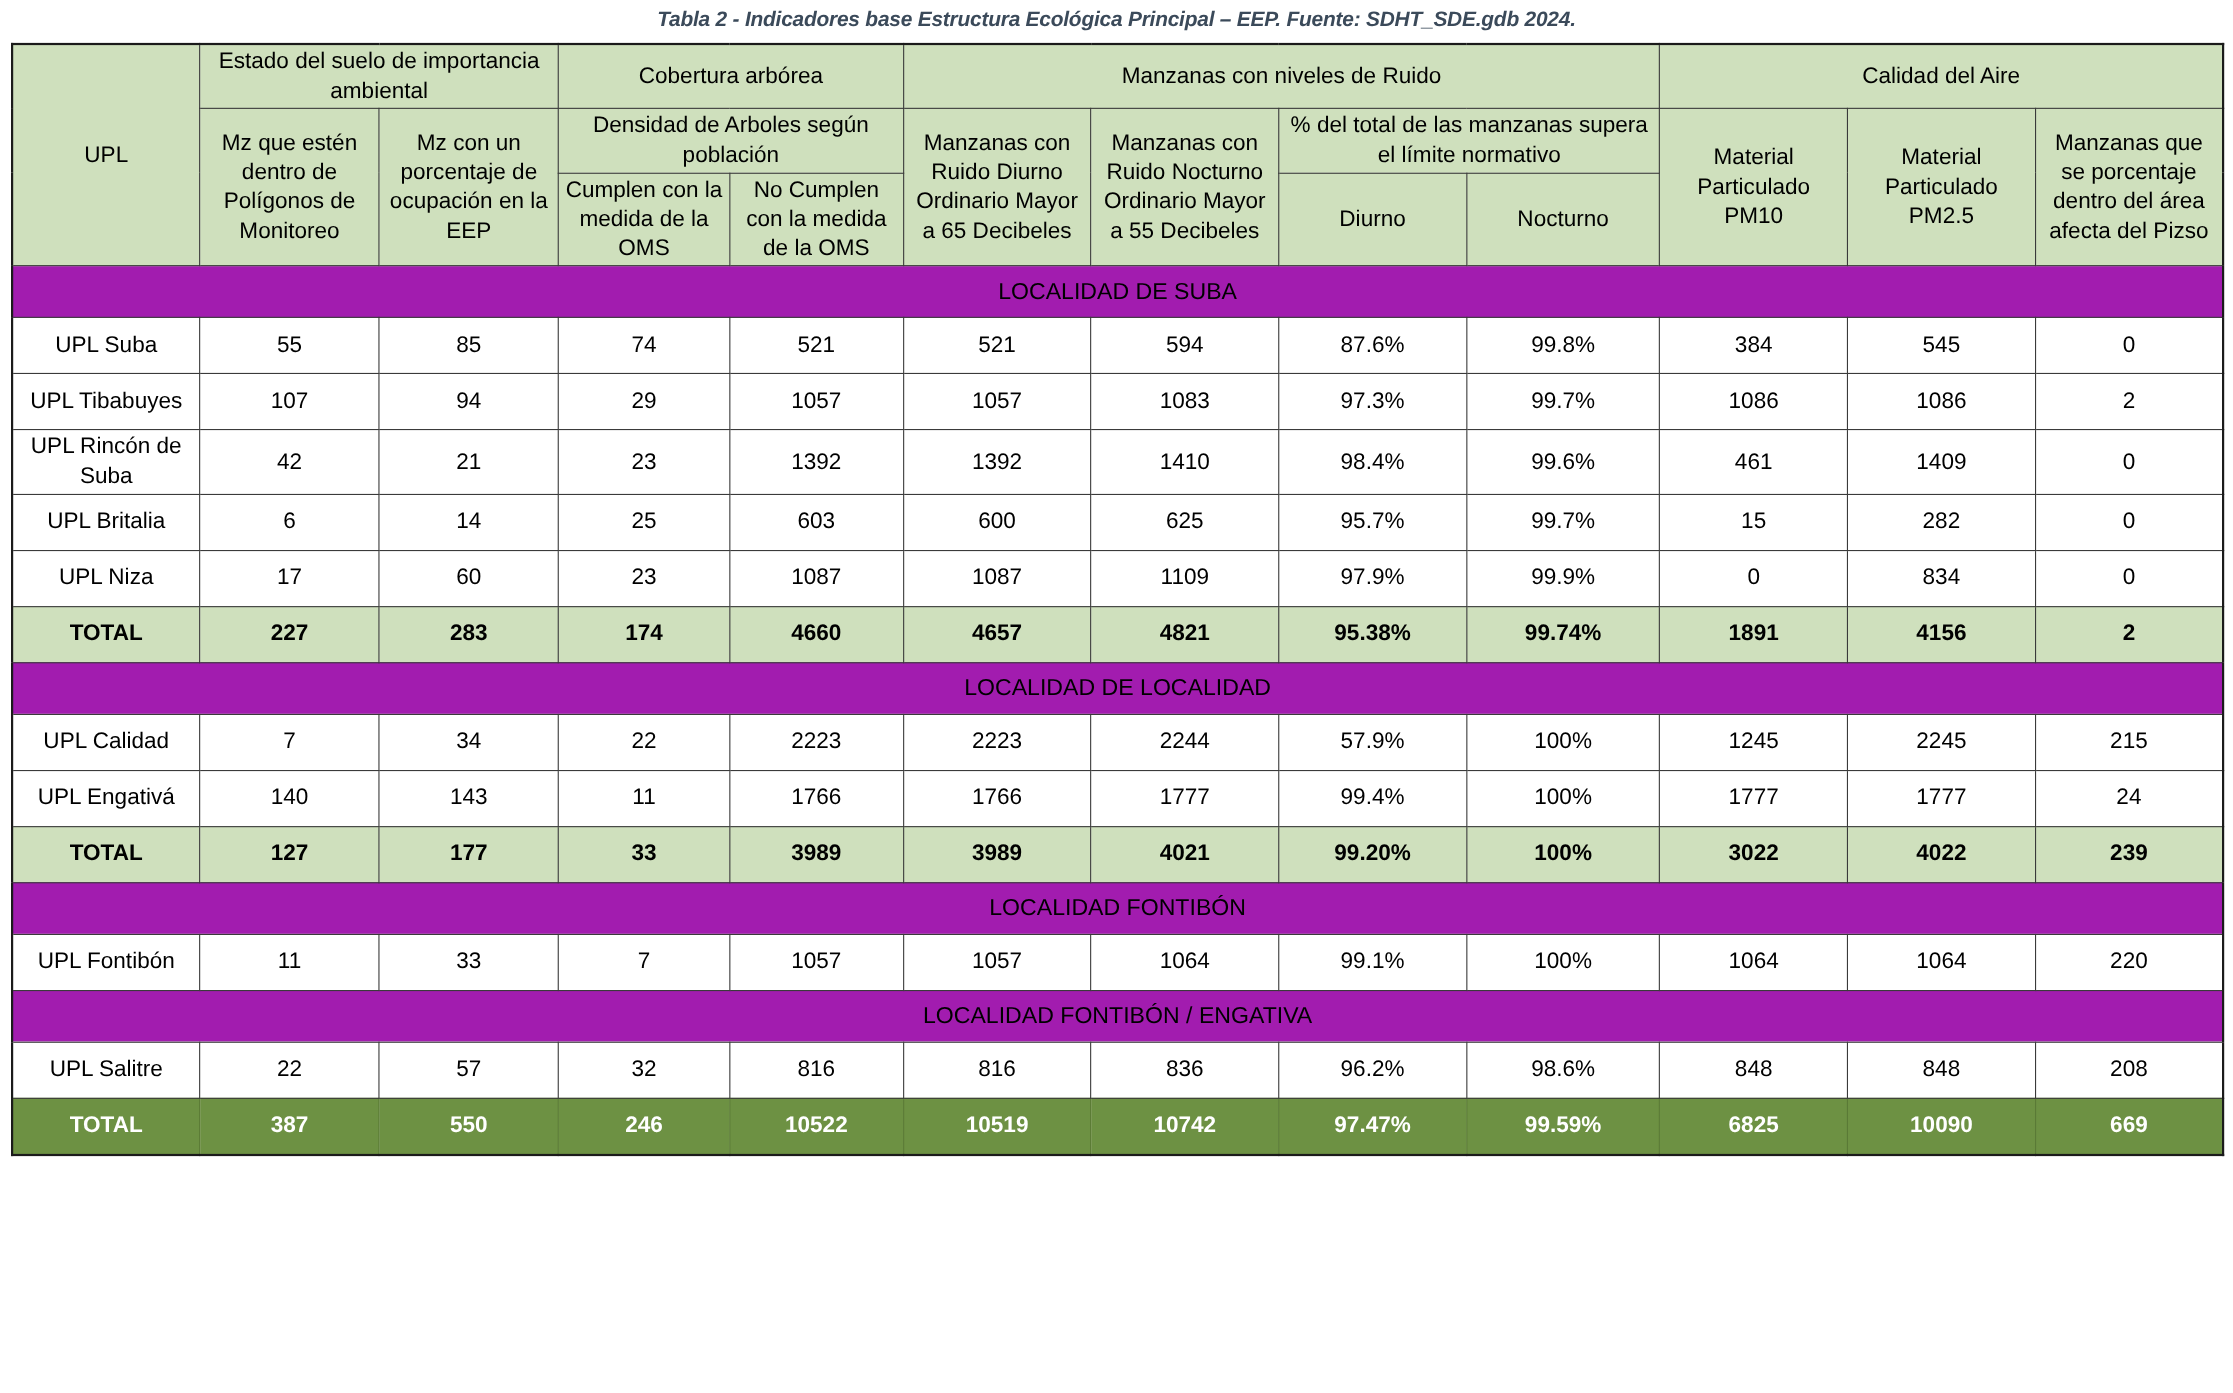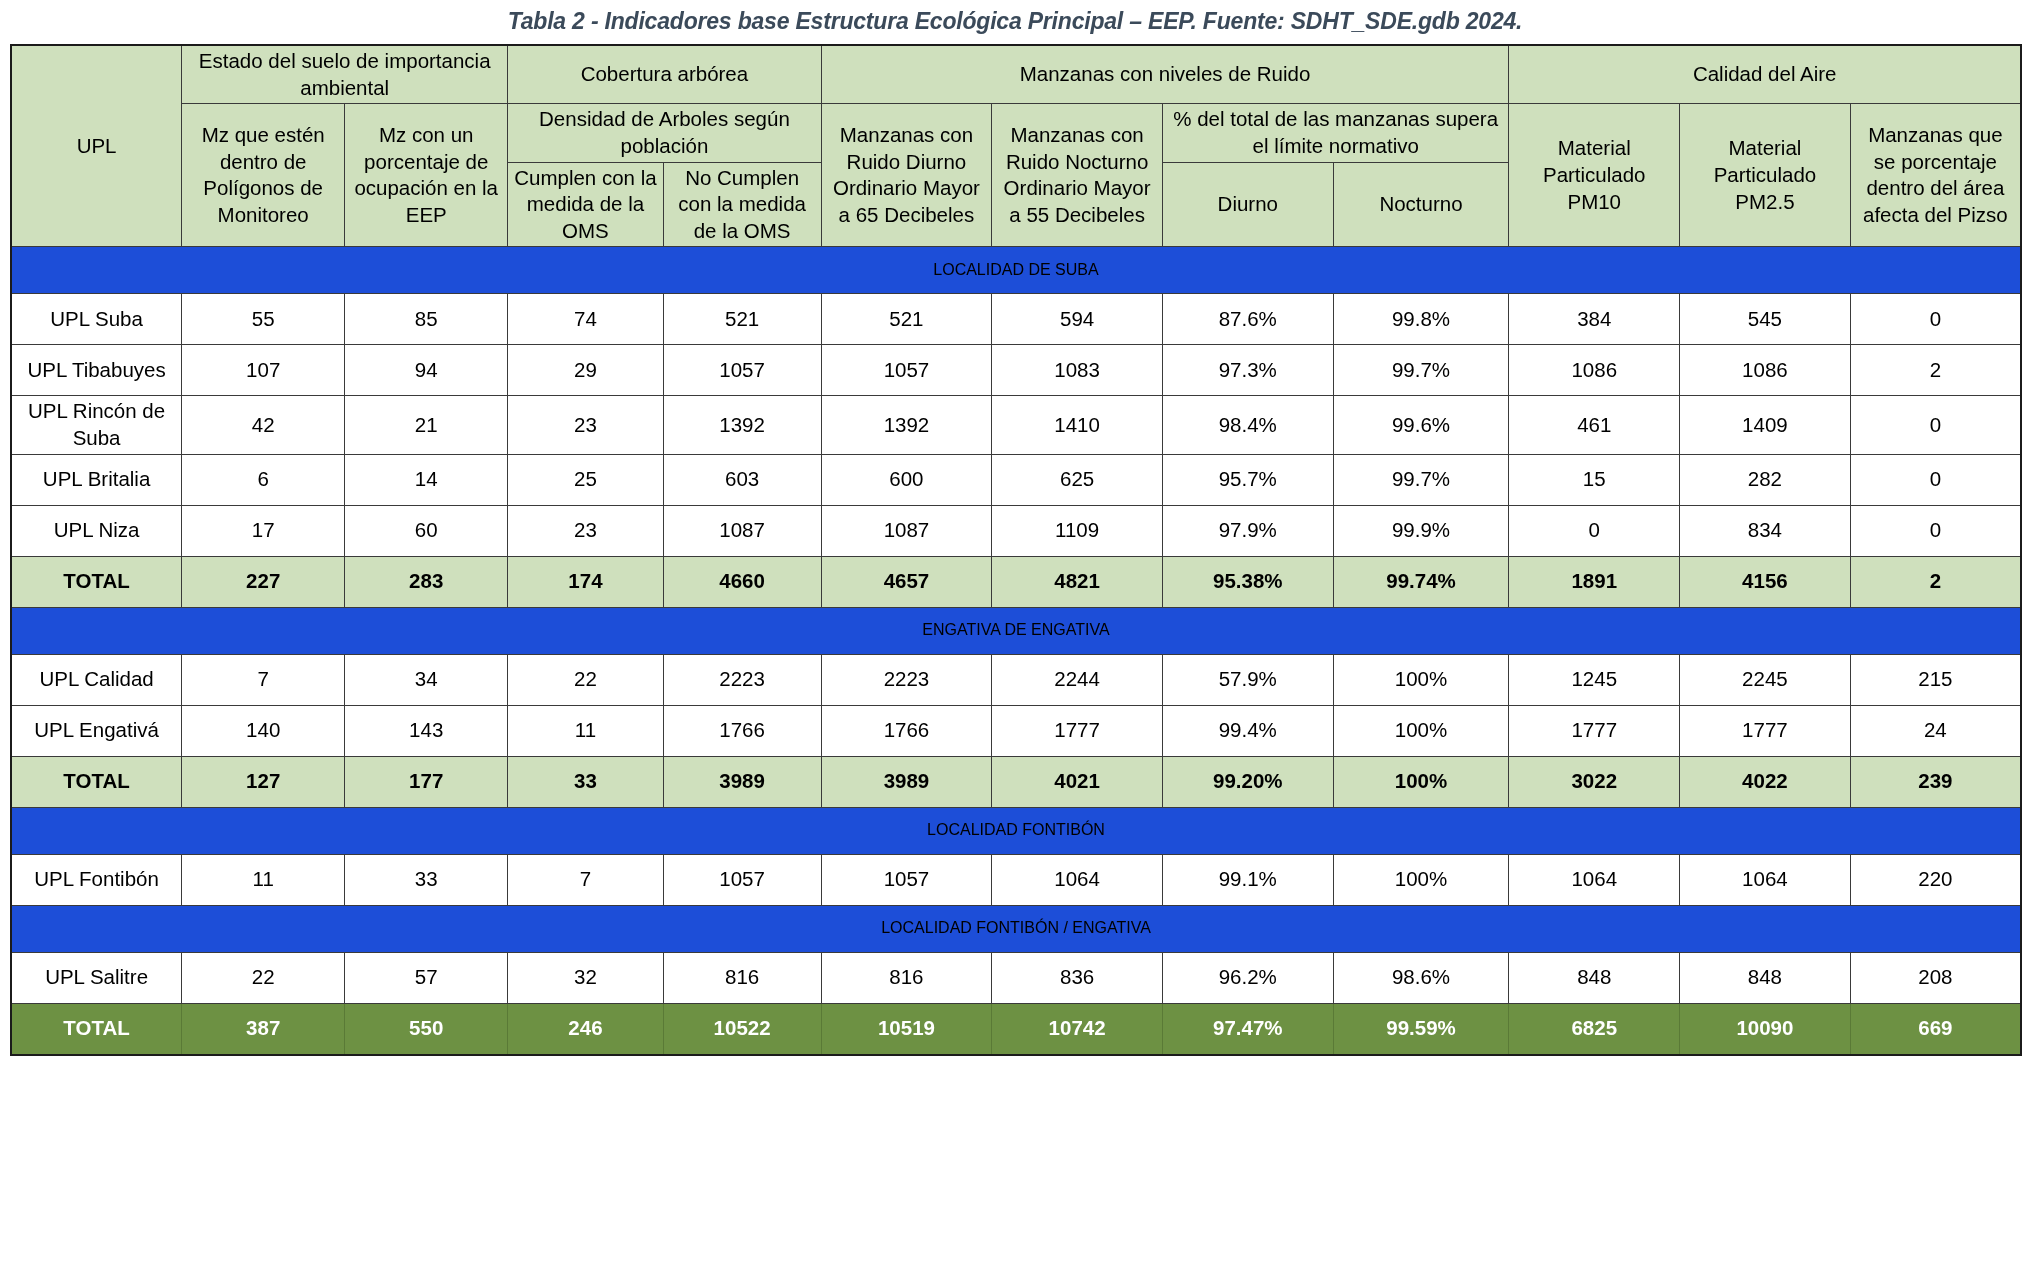--- a/index.html
+++ b/index.html
@@ -19,21 +19,21 @@
     width: 2030px;
     height: 1266px;
     position: relative;
     box-sizing: border-box;
   }
 
   .caption {
     text-align: center;
     font-style: italic;
     font-weight: bold;
-    font-size: 23px;
+    font-size: 19px;
     color: #3b4a5a;
     padding-top: 8px;
     padding-bottom: 9px;
     letter-spacing: -0.2px;
   }
 
   table.eep {
     border-collapse: collapse;
     table-layout: fixed;
     width: 2012px;
@@ -57,26 +57,26 @@
     background: #cfe0bd;
     font-weight: normal;
   }
 
   tbody td {
     background: #ffffff;
     height: 46px;
   }
 
   tr.locality-row td {
-    background: #1d4ed8;
+    background: #a21caf;
     border-left: 2px solid #1b1b1b;
     border-right: 2px solid #1b1b1b;
     text-align: center;
     height: 42px;
-    font-size: 16px;
+    font-size: 21px;
   }
 
   tr.subtotal-row td {
     background: #cfe0bd;
     font-weight: bold;
   }
 
   tr.grandtotal-row td {
     background: #6d9143;
     color: #ffffff;
@@ -231,21 +231,21 @@
           <td>4660</td>
           <td>4657</td>
           <td>4821</td>
           <td>95.38%</td>
           <td>99.74%</td>
           <td>1891</td>
           <td>4156</td>
           <td>2</td>
         </tr>
         <tr class="locality-row">
-          <td colspan="12">ENGATIVA DE ENGATIVA</td>
+          <td colspan="12">LOCALIDAD DE LOCALIDAD</td>
         </tr>
         <tr>
           <td class="upl-label">UPL Calidad</td>
           <td>7</td>
           <td>34</td>
           <td>22</td>
           <td>2223</td>
           <td>2223</td>
           <td>2244</td>
           <td>57.9%</td>

